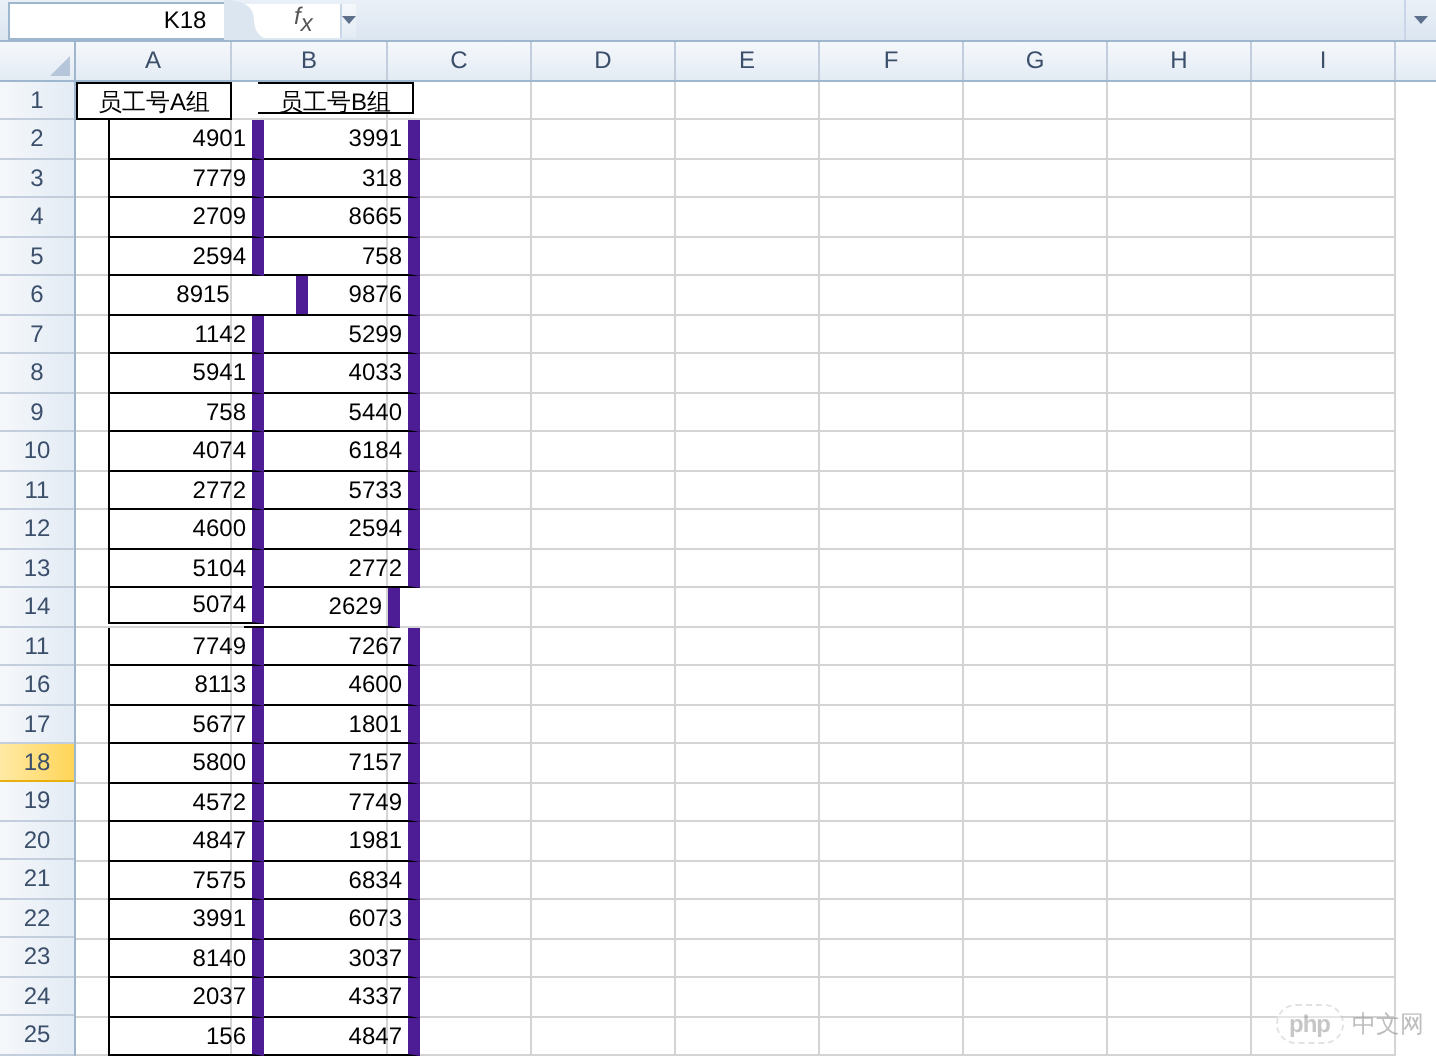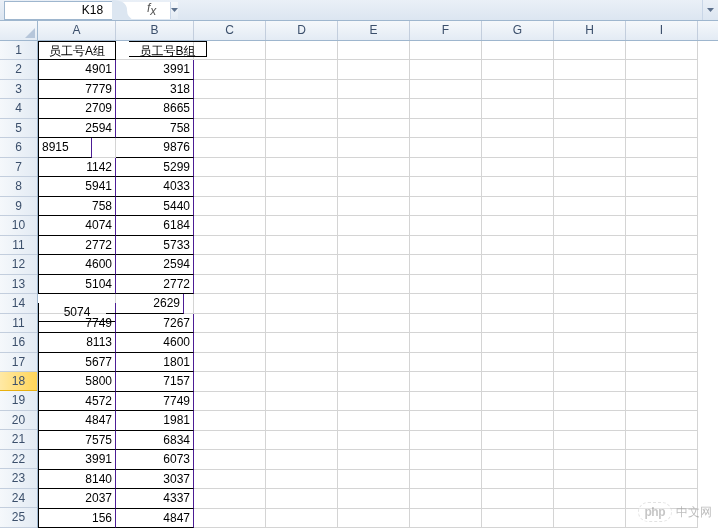--- a/index.html
+++ b/index.html
@@ -152,22 +152,23 @@
     .cell {
       position: absolute;
       border-right: 1px solid #d4d4d4;
       border-bottom: 1px solid #d4d4d4;
       line-height: 19px;
       padding: 0 3px;
       overflow: hidden;
       white-space: nowrap;
     }
     .data-border {
-      border-right: 1px solid #4c1d95;
+      border-right: 6px solid #4c1d95;
       border-bottom: 1px solid #000;
+      margin-left: 16px;
     }
     .header-cell {
       text-align: center;
       border-right: 1px solid #000;
       border-bottom: 1px solid #000;
       border-top: 1px solid #000;
     }
     .num { text-align: right; }
     .col-a-left { border-left: 1px solid #000; }
     .watermark {
@@ -483,29 +484,29 @@
     <div class="cell " style="left: 372px; top: 467.52px; width: 72px; height: 19.48px;"></div>
     <div class="cell " style="left: 444px; top: 467.52px; width: 72px; height: 19.48px;"></div>
     <div class="cell " style="left: 516px; top: 467.52px; width: 72px; height: 19.48px;"></div>
     <div class="cell " style="left: 588px; top: 467.52px; width: 72px; height: 19.48px;"></div>
     <div class="cell header-cell col-a-left" style="left: 0px; top: 0px; width: 78px; height: 19.48px; text-align: center;">员工号A组</div>
     <div class="cell header-cell" style="left: 91px; top: 0px; width: 78px; height: 16px; text-align: center;">员工号B组</div>
     <div class="cell data-border col-a-left num" style="left: 0px; top: 19.48px; width: 78px; height: 19.48px; text-align: right;">4901</div>
     <div class="cell data-border col-a-left num" style="left: 0px; top: 38.96px; width: 78px; height: 19.48px; text-align: right;">7779</div>
     <div class="cell data-border col-a-left num" style="left: 0px; top: 58.44px; width: 78px; height: 19.48px; text-align: right;">2709</div>
     <div class="cell data-border col-a-left num" style="left: 0px; top: 77.92px; width: 78px; height: 19.48px; text-align: right;">2594</div>
-    <div class="cell data-border col-a-left num" style="left: 0px; top: 97.4px; width: 54px; height: 19.48px; text-align: left;">8915</div>
+    <div class="cell data-border col-a-left num" style="left: 0px; top: 97.4px; width: 100px; height: 19.48px; text-align: center;">8915</div>
     <div class="cell data-border col-a-left num" style="left: 0px; top: 116.88px; width: 78px; height: 19.48px; text-align: right;">1142</div>
     <div class="cell data-border col-a-left num" style="left: 0px; top: 136.36px; width: 78px; height: 19.48px; text-align: right;">5941</div>
     <div class="cell data-border col-a-left num" style="left: 0px; top: 155.84px; width: 78px; height: 19.48px; text-align: right;">758</div>
     <div class="cell data-border col-a-left num" style="left: 0px; top: 175.32px; width: 78px; height: 19.48px; text-align: right;">4074</div>
     <div class="cell data-border col-a-left num" style="left: 0px; top: 194.8px; width: 78px; height: 19.48px; text-align: right;">2772</div>
     <div class="cell data-border col-a-left num" style="left: 0px; top: 214.28px; width: 78px; height: 19.48px; text-align: right;">4600</div>
     <div class="cell data-border col-a-left num" style="left: 0px; top: 233.76px; width: 78px; height: 19.48px; text-align: right;">5104</div>
-    <div class="cell data-border col-a-left num" style="left: 0px; top: 262px; width: 78px; height: 19.48px; text-align: center;">5074</div>
+    <div class="cell data-border col-a-left num" style="left: 0px; top: 252px; width: 78px; height: 19.48px; text-align: right;">5074</div>
     <div class="cell data-border col-a-left num" style="left: 0px; top: 272.72px; width: 78px; height: 19.48px; text-align: right;">7749</div>
     <div class="cell data-border col-a-left num" style="left: 0px; top: 292.2px; width: 78px; height: 19.48px; text-align: right;">8113</div>
     <div class="cell data-border col-a-left num" style="left: 0px; top: 311.68px; width: 78px; height: 19.48px; text-align: right;">5677</div>
     <div class="cell data-border col-a-left num" style="left: 0px; top: 331.16px; width: 78px; height: 19.48px; text-align: right;">5800</div>
     <div class="cell data-border col-a-left num" style="left: 0px; top: 350.64px; width: 78px; height: 19.48px; text-align: right;">4572</div>
     <div class="cell data-border col-a-left num" style="left: 0px; top: 370.12px; width: 78px; height: 19.48px; text-align: right;">4847</div>
     <div class="cell data-border col-a-left num" style="left: 0px; top: 389.6px; width: 78px; height: 19.48px; text-align: right;">7575</div>
     <div class="cell data-border col-a-left num" style="left: 0px; top: 409.08px; width: 78px; height: 19.48px; text-align: right;">3991</div>
     <div class="cell data-border col-a-left num" style="left: 0px; top: 428.56px; width: 78px; height: 19.48px; text-align: right;">8140</div>
     <div class="cell data-border col-a-left num" style="left: 0px; top: 448.04px; width: 78px; height: 19.48px; text-align: right;">2037</div>

